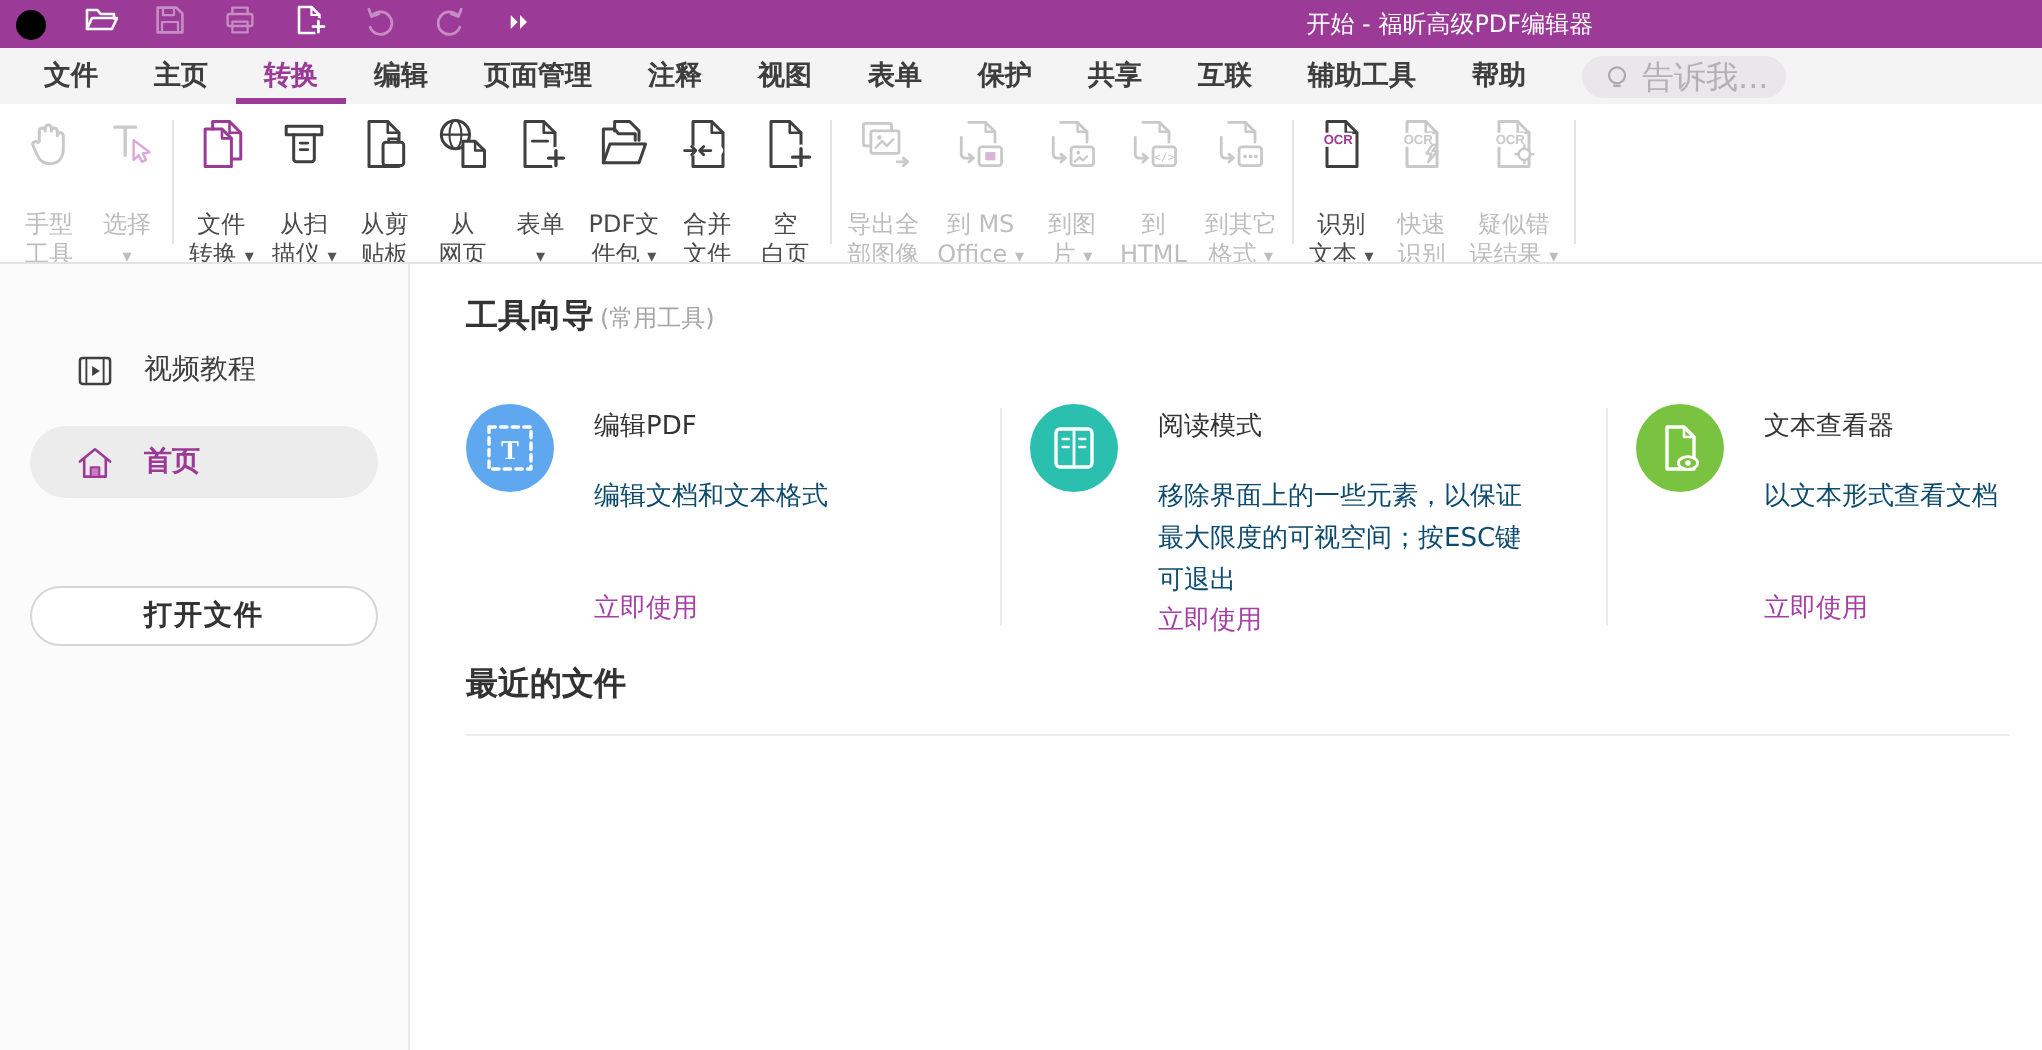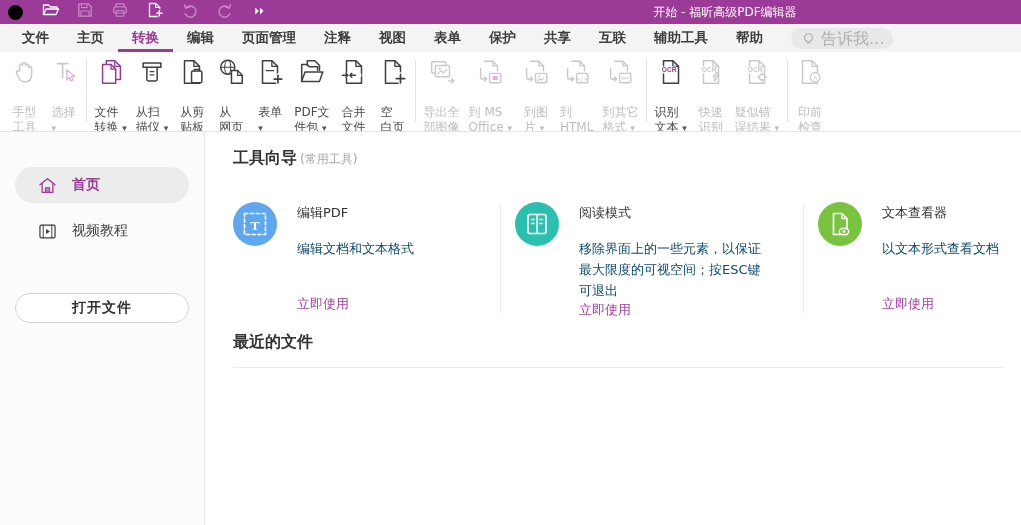--- a/index.html
+++ b/index.html
@@ -40,21 +40,21 @@
   }
   .searchpill input::placeholder { color:#b3b1b3; }
   
   .ribbon {
     height:80px; background:#fff; border-bottom:1px solid #e4e4e4;
     display:flex; align-items:stretch; padding:5px 0 0 5px; overflow:hidden;
   }
   .tool { display:flex; flex-direction:column; align-items:center; padding:0 4.5px; }
   .tool .ticon { height:33px; display:flex; align-items:center; justify-content:center; }
   .tool .tlabel {
-    font-size:12px; line-height:14.5px; text-align:left; color:#4a4a4a;
+    font-size:12px; line-height:14.5px; text-align:center; color:#4a4a4a;
     white-space:pre; margin-top:18px;
   }
   .tool .tlabel .arr { font-size:9px; color:#555; }
   .tool.disabled .tlabel, .tool.disabled .tlabel .arr { color:#bdbdbd; }
   .sep { width:1px; background:#e3e3e3; margin:3px 3px 9px; flex-shrink:0; }
   
   .bodyrow { display:flex; height:393px; }
   .sidebar {
     width:205px; flex-shrink:0; background:#fcfbfc;
     border-right:1px solid #eaeaea; padding-top:35px;
@@ -397,55 +397,43 @@
             <rect x="6.5" y="10" width="15" height="7.5" fill="#fff"></rect>
             <text x="14" y="15.8" font-size="7" font-weight="bold" fill="#c9c9c9" text-anchor="middle" font-family="Liberation Sans,sans-serif">OCR</text>
             <circle cx="21.5" cy="21.5" r="3" fill="#fff" stroke="#c9c9c9" stroke-width="1.3"></circle>
             <path d="M21.5 16.8 v1.6 M21.5 24.6 v1.6 M16.8 21.5 h1.6 M24.6 21.5 h1.6" stroke="#c9c9c9" stroke-width="1.3"></path>
           </svg>
         </div>
         <div class="tlabel">疑似错
 误结果 <span class="arr">▾</span></div>
       </div>
       <div class="sep"></div>
-      <div class="tool disabled">
-        <div class="ticon">
-          <svg viewBox="0 0 32 32" width="30" height="30" fill="none" stroke-linecap="round" stroke-linejoin="round">
-            <path d="M8 4 h10 l6 6 v18 H8 z" stroke="#c9c9c9" stroke-width="1.6"></path>
-            <path d="M18 4 v6 h6" stroke="#c9c9c9" stroke-width="1.4"></path>
-            <circle cx="21.5" cy="21.5" r="5" fill="#fff" stroke="#c9c9c9" stroke-width="1.4"></circle>
-            <text x="21.5" y="24" font-size="6.5" fill="#c9c9c9" text-anchor="middle" font-family="Liberation Sans,sans-serif">A</text>
-          </svg>
-        </div>
-        <div class="tlabel">印前
-检查</div>
-      </div>
     </div>
 
   <div class="bodyrow">
     <aside class="sidebar" id="sidebar">
+        <div class="navitem">
+          <span style="display: flex;">
+            <svg viewBox="0 0 32 32" width="23" height="23" fill="none" stroke-linecap="round" stroke-linejoin="round">
+              <rect x="5.5" y="7" width="21" height="18" rx="2" stroke="#3f3f3f" stroke-width="1.7"></rect>
+              <path d="M10 7 v18 M22 7 v18" stroke="#3f3f3f" stroke-width="1.3"></path>
+              <path d="M14 12.6 l5.4 3.4 -5.4 3.4 z" fill="#3f3f3f"></path>
+            </svg>
+          </span>
+          <span>视频教程</span>
+        </div>
         <div class="navitem active">
           <span style="display: flex;">
             <svg viewBox="0 0 32 32" width="23" height="23" fill="none" stroke-linecap="round" stroke-linejoin="round">
               <path d="M5.5 15 L16 6.5 L26.5 15" stroke="#9C3A96" stroke-width="1.8"></path>
               <path d="M8.5 13.5 V25.5 h15 V13.5" stroke="#9C3A96" stroke-width="1.8"></path>
               <path d="M13 25.5 v-6.5 h6 v6.5 z" fill="#c77cc4" stroke="#9C3A96" stroke-width="1.4"></path>
             </svg>
           </span>
           <span>首页</span>
-        </div>
-        <div class="navitem">
-          <span style="display: flex;">
-            <svg viewBox="0 0 32 32" width="23" height="23" fill="none" stroke-linecap="round" stroke-linejoin="round">
-              <rect x="5.5" y="7" width="21" height="18" rx="2" stroke="#3f3f3f" stroke-width="1.7"></rect>
-              <path d="M10 7 v18 M22 7 v18" stroke="#3f3f3f" stroke-width="1.3"></path>
-              <path d="M14 12.6 l5.4 3.4 -5.4 3.4 z" fill="#3f3f3f"></path>
-            </svg>
-          </span>
-          <span>视频教程</span>
         </div>
         <div class="openbtn">打开文件</div>
       </aside>
 
     <main class="main">
       <div class="h"><span>工具向导</span><span class="sub">(常用工具)</span></div>
       <div class="cards" id="cards">
           <div class="card c1">
             <div class="circle" style="background: rgb(95, 168, 239);">
               <svg viewBox="0 0 44 44" width="44" height="44" fill="none" stroke-linecap="round" stroke-linejoin="round">

